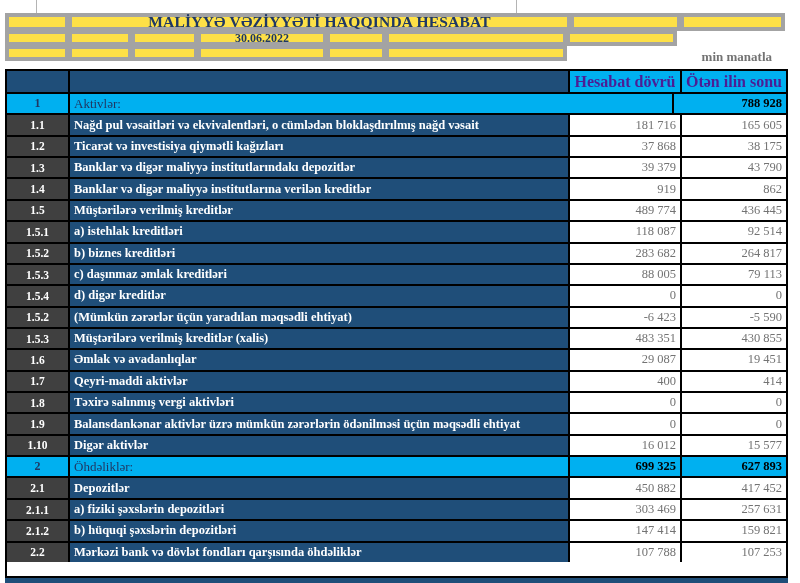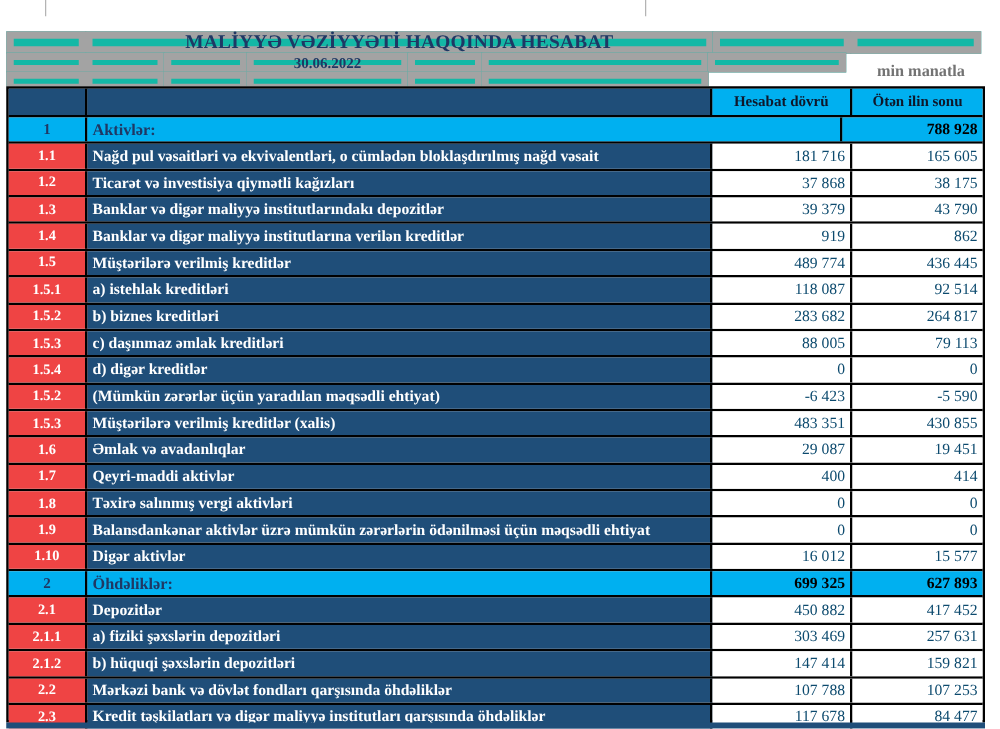--- a/index.html
+++ b/index.html
@@ -9,22 +9,22 @@
   }
   
   .tick{position:absolute;top:0;width:1px;height:13px;background:#b4b4b4;}
   .tick.t1{left:36px;}
   .tick.t2{left:516px;}
 
   
   .topgrid{position:absolute;left:5px;top:13px;width:783px;}
   .tg-row{display:flex;}
   .tg-cell{
-    box-sizing:border-box;border:6px solid #a3a3a3;background:#14b8a6;
-    margin-left:-1px;height:100%;margin-top:12px;
+    box-sizing:border-box;border:4px solid #a3a3a3;background:#fde047;
+    margin-left:-1px;height:100%;
   }
   .tg-cell.first{margin-left:0;}
   .tg-row{height:18px;}
   .tg-row.r2,.tg-row.r3{height:16px;margin-top:-1px;}
   .tg-spacer{box-sizing:border-box;border:none;background:transparent;}
   .title-cell{display:flex;align-items:center;justify-content:center;}
   .report-title{
     color:#1f3864;font-weight:bold;font-size:15.5px;letter-spacing:.2px;white-space:nowrap;
   }
   .date-cell{display:flex;align-items:center;justify-content:center;}
@@ -41,36 +41,36 @@
     display:flex;flex-direction:column;
   }
   .mrow{display:flex;height:19.36px;flex:0 0 auto;border-bottom:2px solid #000;}
   .mrow:last-child{border-bottom:none;}
   .mrow.header{height:21px;}
   .mcell{
     box-sizing:border-box;border-right:2px solid #000;overflow:hidden;
     display:flex;align-items:center;white-space:nowrap;
   }
   .mcell:last-child{border-right:none;}
-  .c-num{width:63px;justify-content:center;background:#ef4444;color:#ffffff;
+  .c-num{width:63px;justify-content:center;background:#404040;color:#ffffff;
          font-weight:bold;font-size:11.5px;}
   .c-desc{flex:1;justify-content:flex-start;padding-left:4px;background:#1f4e79;
           color:#ffffff;font-size:12.5px;font-weight:bold;}
   .c-val{width:112px;justify-content:flex-end;padding-right:4px;background:#ffffff;
-         color:#0c4a6e;font-size:12.5px;}
+         color:#737373;font-size:12.5px;}
   .c-val.v2{width:104px;}
   
   .mrow.header .c-num,.mrow.header .c-desc{background:#1f4e79;}
   .mrow.header .c-val{
-    background:#00b0f0;color:#0f172a;font-weight:bold;font-size:12px;
+    background:#00b0f0;color:#4c1d95;font-weight:bold;font-size:16px;
     justify-content:center;padding-right:0;
   }
   
   .mrow.section .c-num{background:#00b0f0;color:#1f3864;font-size:12px;}
-  .mrow.section .c-desc{background:#00b0f0;color:#1f3864;font-weight:bold;font-size:13px;}
+  .mrow.section .c-desc{background:#00b0f0;color:#1f3864;font-weight:normal;font-size:13px;}
   .mrow.section .c-val{background:#00b0f0;color:#000000;font-weight:bold;}
 
   
   .cutoff{position:absolute;left:5px;top:578px;width:783px;height:5px;background:#1f4e79;}
 </style>
 </head>
 <body>
 
 <div class="canvas">
 
@@ -243,23 +243,17 @@
     <div class="mcell c-desc">b) hüquqi şəxslərin depozitləri</div>
     <div class="mcell c-val">147 414</div>
     <div class="mcell c-val v2">159 821</div>
   </div>
       <div class="mrow">
     <div class="mcell c-num">2.2</div>
     <div class="mcell c-desc">Mərkəzi bank və dövlət fondları qarşısında öhdəliklər</div>
     <div class="mcell c-val">107 788</div>
     <div class="mcell c-val v2">107 253</div>
   </div>
-      <div class="mrow">
-    <div class="mcell c-num">2.3</div>
-    <div class="mcell c-desc">Kredit təşkilatları və digər maliyyə institutları qarşısında öhdəliklər</div>
-    <div class="mcell c-val">117 678</div>
-    <div class="mcell c-val v2">84 477</div>
-  </div>
     </div>
 
   <div class="cutoff"></div>
 
 </div>
 
 </body></html>

